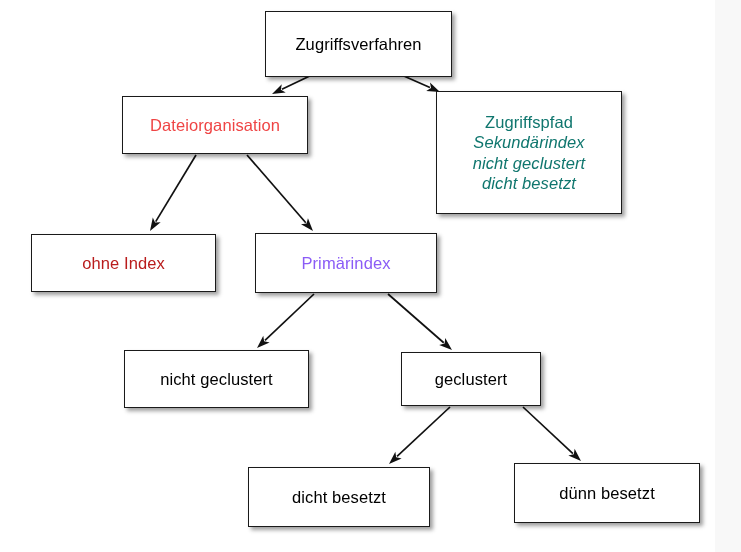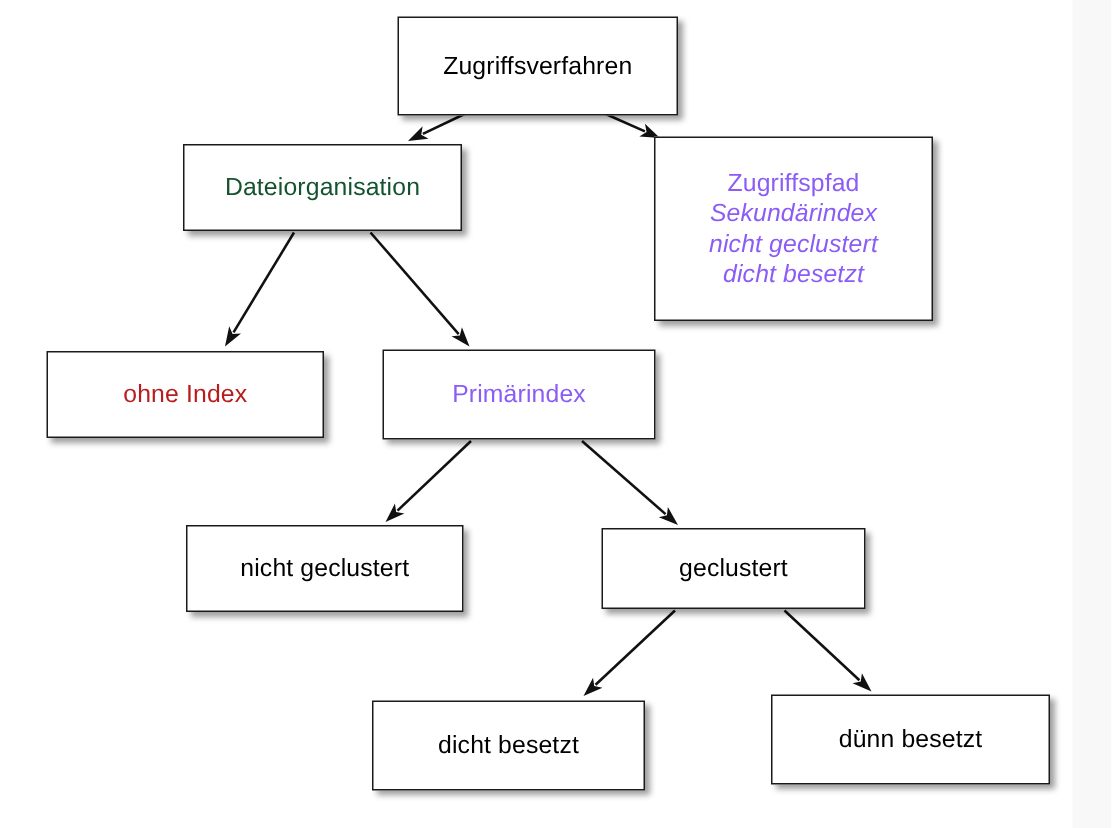--- a/index.html
+++ b/index.html
@@ -101,26 +101,26 @@
         <line x1="523" y1="407" x2="572.9491662812551" y2="453.5043961928927" stroke="#111111" stroke-width="1.7"></line>
         <polygon points="581,461 568.3508531039657,455.5082714194392 573.8274390505727,454.3220984263953 574.6199035608191,448.77484685467084" fill="#111111"></polygon>
       </g>
     </svg>
 
 <div class="node" style="left: 265px; top: 11px; width: 187px; height: 66px; background: rgb(255, 255, 255); border-color: rgb(26, 26, 26); color: rgb(0, 0, 0);">
       <span class="lines">
         <span class="ln">Zugriffsverfahren</span>
       </span>
     </div>
-    <div class="node" style="left: 122px; top: 96px; width: 186px; height: 58px; background: rgb(255, 255, 255); border-color: rgb(26, 26, 26); color: #14532d;">
+    <div class="node" style="left: 122px; top: 96px; width: 186px; height: 58px; background: rgb(255, 255, 255); border-color: rgb(26, 26, 26); color: #ef4444;">
       <span class="lines">
         <span class="ln">Dateiorganisation</span>
       </span>
     </div>
-    <div class="node" style="left: 436px; top: 91px; width: 186px; height: 123px; background: rgb(255, 255, 255); border-color: rgb(26, 26, 26); color: #8b5cf6; justify-content: flex-end;">
+    <div class="node" style="left: 436px; top: 91px; width: 186px; height: 123px; background: rgb(255, 255, 255); border-color: rgb(26, 26, 26); color: #0f766e; justify-content: flex-end;">
       <span class="lines">
         <span class="ln">Zugriffspfad</span>
         <span class="ln italic">Sekundärindex</span>
         <span class="ln italic">nicht geclustert</span>
         <span class="ln italic">dicht besetzt</span>
       </span>
     </div>
     <div class="node" style="left: 31px; top: 234px; width: 185px; height: 58px; background: rgb(255, 255, 255); border-color: rgb(26, 26, 26); color: #b91c1c;">
       <span class="lines">
         <span class="ln">ohne Index</span>
@@ -129,21 +129,21 @@
     <div class="node" style="left: 255px; top: 233px; width: 182px; height: 60px; background: rgb(255, 255, 255); border-color: rgb(26, 26, 26); color: #8b5cf6;">
       <span class="lines">
         <span class="ln">Primärindex</span>
       </span>
     </div>
     <div class="node" style="left: 124px; top: 350px; width: 185px; height: 58px; background: rgb(255, 255, 255); border-color: rgb(26, 26, 26); color: rgb(0, 0, 0);">
       <span class="lines">
         <span class="ln">nicht geclustert</span>
       </span>
     </div>
-    <div class="node" style="left: 401px; top: 352px; width: 176px; height: 54px; background: rgb(255, 255, 255); border-color: rgb(26, 26, 26); color: rgb(0, 0, 0);">
+    <div class="node" style="left: 401px; top: 352px; width: 140px; height: 54px; background: rgb(255, 255, 255); border-color: rgb(26, 26, 26); color: rgb(0, 0, 0);">
       <span class="lines">
         <span class="ln">geclustert</span>
       </span>
     </div>
     <div class="node" style="left: 248px; top: 467px; width: 182px; height: 60px; background: rgb(255, 255, 255); border-color: rgb(26, 26, 26); color: rgb(0, 0, 0);">
       <span class="lines">
         <span class="ln">dicht besetzt</span>
       </span>
     </div>
     <div class="node" style="left: 514px; top: 463px; width: 186px; height: 60px; background: rgb(255, 255, 255); border-color: rgb(26, 26, 26); color: rgb(0, 0, 0);">

